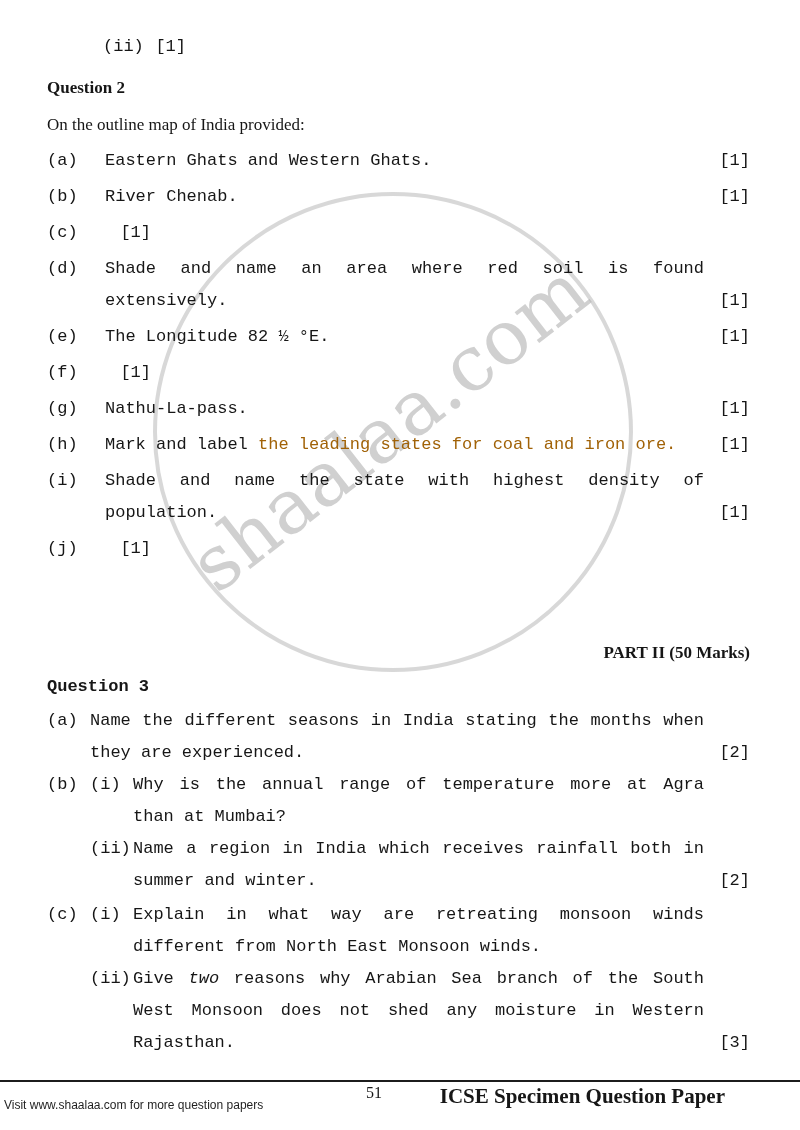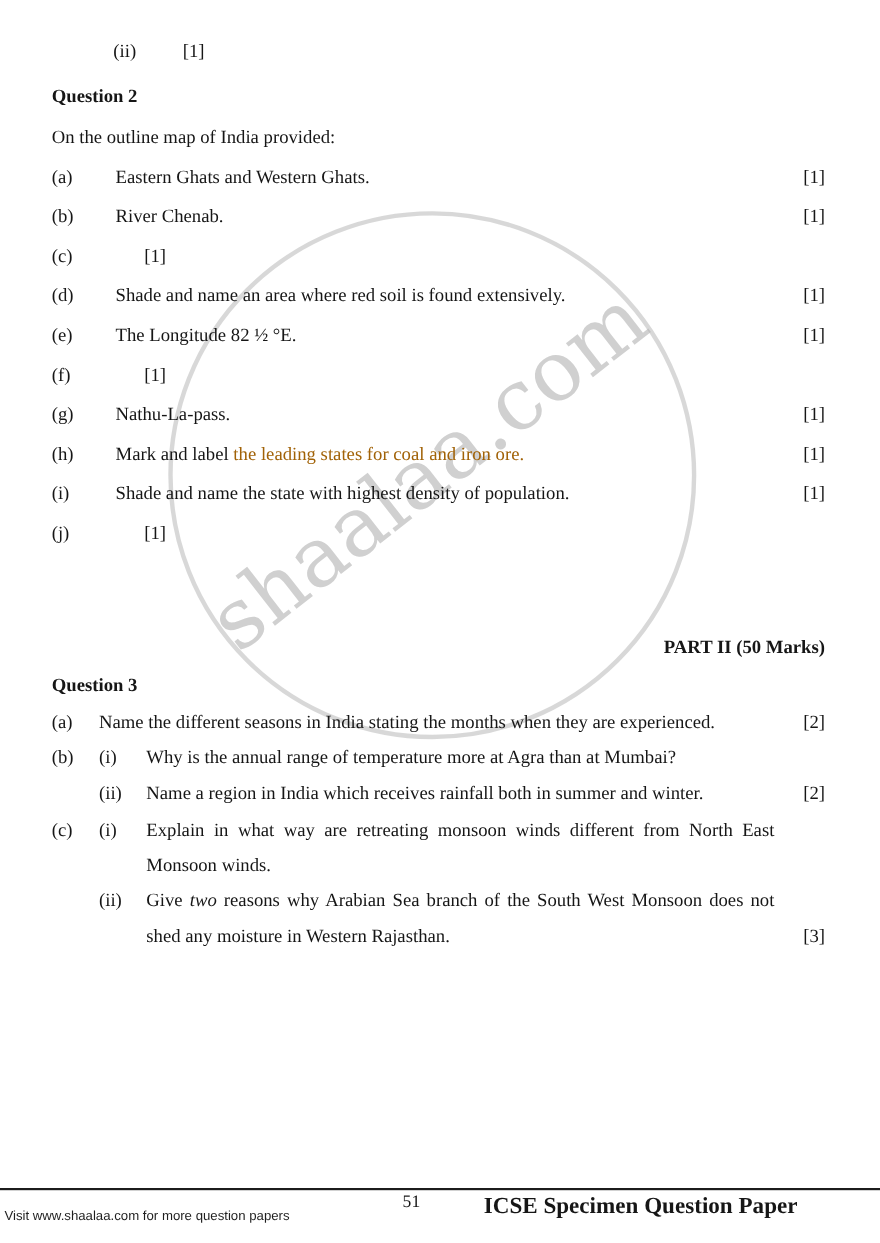--- a/index.html
+++ b/index.html
@@ -15,38 +15,38 @@
   .watermark-layer {
     position:absolute; left:0; top:0; width:800px; height:1130px;
     z-index:0; pointer-events:none;
   }
   .page {
     position:absolute; left:0; top:0; width:800px; height:1130px;
     padding:31px 50px 0 47px;
     z-index:1;
   }
   .content { position:relative; }
-  .row { display:flex; align-items:flex-start; line-height:32px; }
+  .row { display:flex; align-items:flex-start; line-height:32px;font-family:Liberation Mono, monospace; }
   .lbl { flex:none; }
   .lbl-intro { width:37px; }
   .lbl-q2 { width:58px; }
   .lbl-q3 { width:43px; }
   .lbl-q3s { width:43px; }
   .txt { flex:1; text-align:justify; line-height:32px; }
   .marks { flex:none; width:46px; text-align:right; align-self:flex-end; line-height:32px; }
   .intro-row { margin-left:56px; }
   .q-title { font-weight:bold; margin-top:9px; line-height:32px; }
   .q-intro { margin-top:5px; line-height:32px; }
   .item-row { margin-top:4px; }
   .subcol { flex:1; display:flex; flex-direction:column; }
   .part2 { margin-top:72px; text-align:right; }
   .part2-title { font-weight:bold; line-height:32px; }
   .part2-sub { font-style:italic; line-height:32px; }
   .part2-sub .bold { font-weight:bold; }
-  .q3-title { margin-top:2px; }
+  .q3-title { margin-top:2px;font-family:Liberation Mono, monospace; }
   .gap-top { margin-top:2px; }
   .gray { color:#a16207; }
   .italic { font-style:italic; }
 
   .footer-line {
     position:absolute; left:0; top:1080px; width:800px;
     border-top:2px solid #1c1c1c; z-index:2;
   }
   .footer-pagenum {
     position:absolute; left:0; top:1084px; width:748px;

